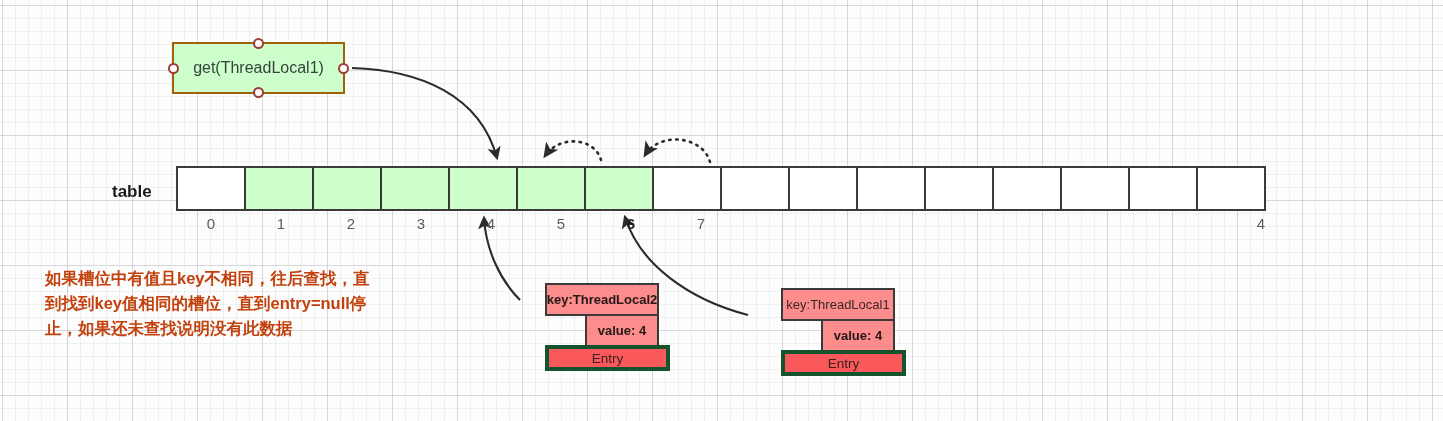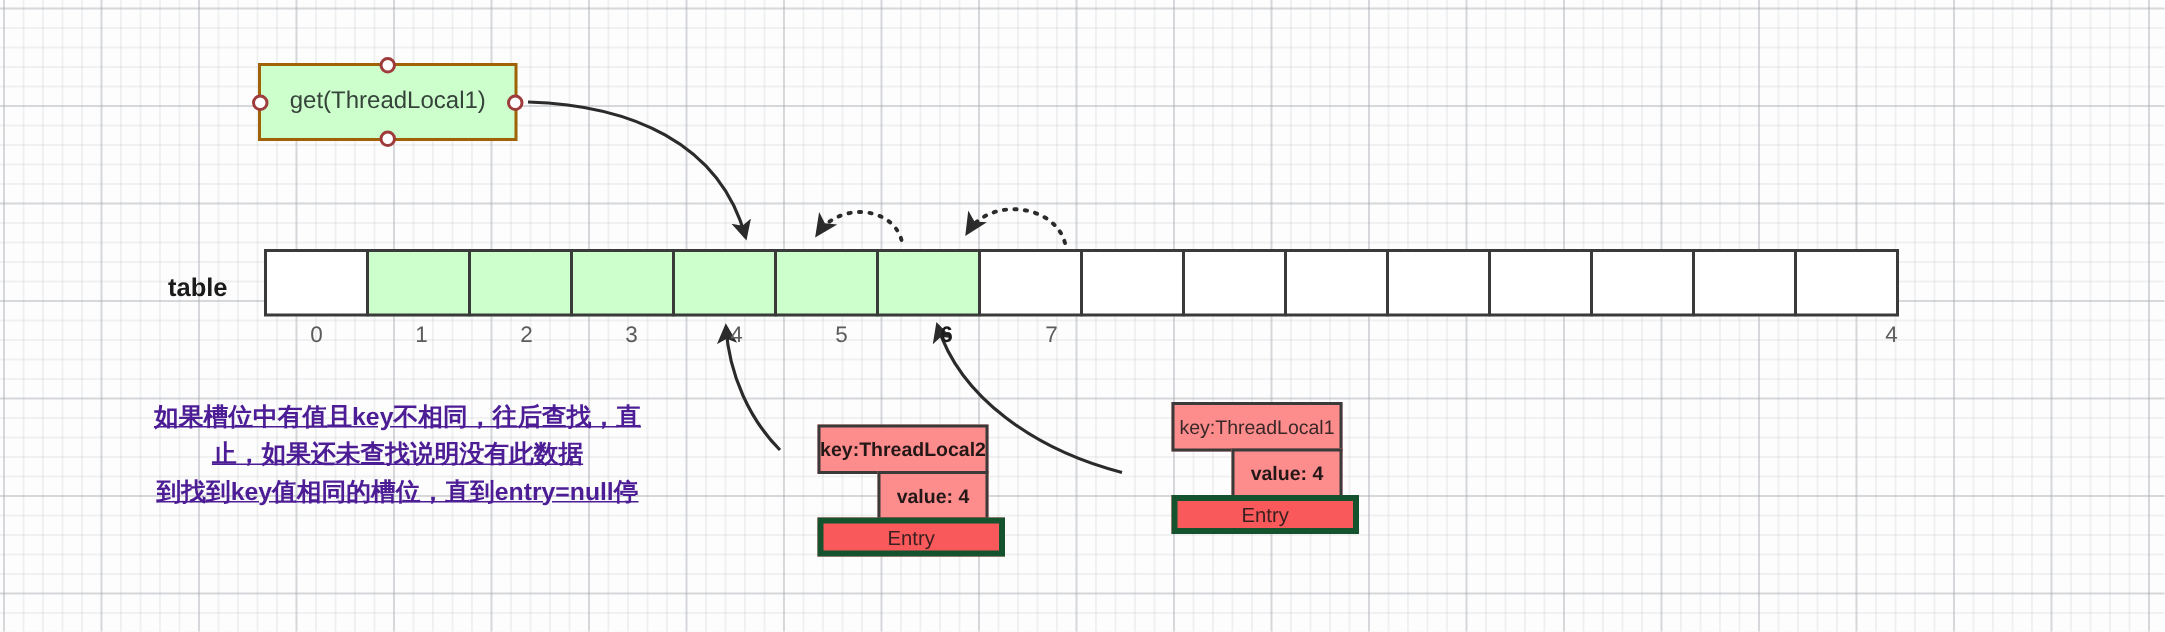--- a/index.html
+++ b/index.html
@@ -128,36 +128,34 @@
     font-weight: bold;
     color: #1c1c1c;
   }
 
   
   .left-note {
     position: absolute;
     left: 45px;
     top: 266px;
     width: 440px;
-    text-align: center;
     font-size: 16.5px;
     font-weight: bold;
-    color: #4c1d95;
+    color: #c2410c;
     line-height: 1.5;
-    text-decoration: underline;
   }
 
   
   .entry-card {
     position: absolute;
     width: 114px;
     padding-left: 32px;
   }
   .entry-card.card-left  { left: 513px; top: 283px; }
-  .entry-card.card-right { left: 749px; top: 268px; border-radius: 17px; }
+  .entry-card.card-right { left: 749px; top: 288px; border-radius: 17px; }
 
   .entry-key, .entry-value {
     height: 33px;
     box-sizing: border-box;
     border: 2px solid #3a3a3a;
     background: #fd8c8c;
     display: flex;
     align-items: center;
     justify-content: center;
     font-size: 13px;
@@ -254,22 +252,22 @@
       <div class="idx"></div>
       <div class="idx"></div>
       <div class="idx"></div>
       <div class="idx"></div>
       <div class="idx"></div>
       <div class="idx">4</div>
     </div>
 
   <div class="left-note">
     <div>如果槽位中有值且key不相同，往后查找，直</div>
+    <div>到找到key值相同的槽位，直到entry=null停</div>
     <div>止，如果还未查找说明没有此数据</div>
-    <div>到找到key值相同的槽位，直到entry=null停</div>
   </div>
 
   <div class="entry-card card-left">
     <div class="entry-key">key:ThreadLocal2</div>
     <div class="entry-value">value: 4</div>
     <div class="entry-tag">Entry</div>
   </div>
 
   <div class="entry-card card-right">
     <div class="entry-key">key:ThreadLocal1</div>

